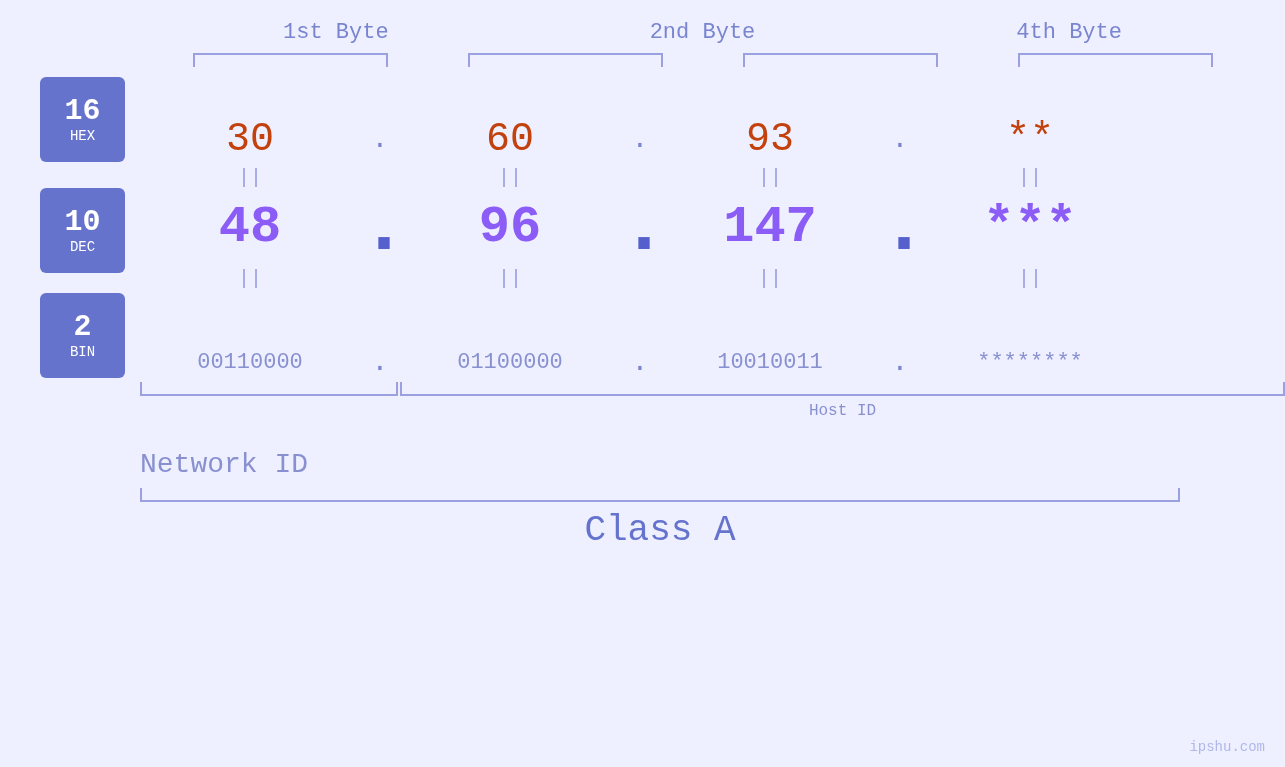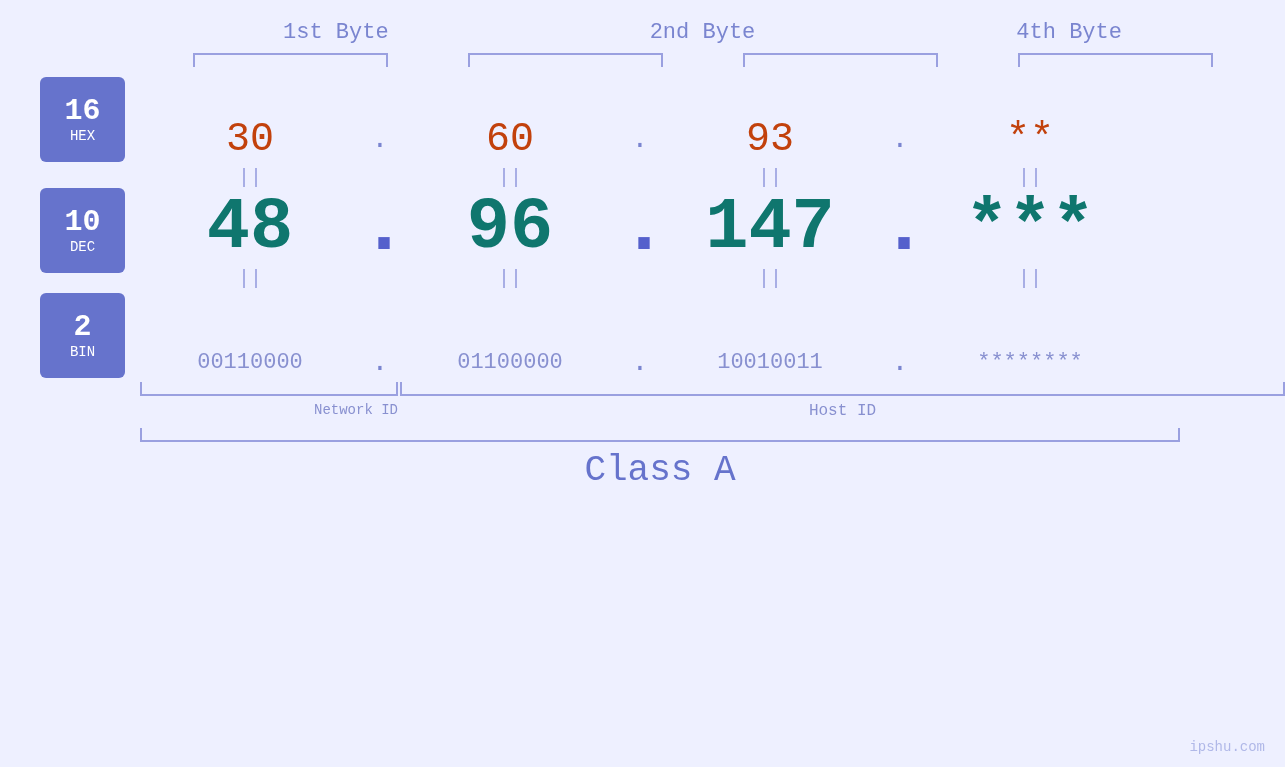--- a/index.html
+++ b/index.html
@@ -119,22 +119,22 @@
 
     
     .hex-val {
       color: #c2410c;
       font-size: 40px;
       font-family: 'Courier New', Courier, monospace;
     }
 
     
     .dec-val {
-      color: #0f766e;
-      font-size: 72px;
+      color: #8b5cf6;
+      font-size: 52px;
       font-weight: bold;
       font-family: 'Courier New', Courier, monospace;
     }
     .dec-dot {
       color: #5560cc;
       font-size: 80px;
       font-weight: bold;
     }
 
     
@@ -192,24 +192,25 @@
 
     .id-labels {
       display: flex;
       margin-left: 100px;
       width: 1145px;
       margin-top: 6px;
     }
 
     .net-id-label {
       width: 258px;
-      text-align: right;
+      text-align: left;
       color: #8890d0;
-      font-size: 14px;
-      font-family: 'Courier New', Courier, monospace;
+      font-size: 28px;
+      font-family: 'Courier New', Courier, monospace;
+      margin-top: 47px;
     }
 
     .host-id-label {
       flex: 1;
       text-align: center;
       color: #8890d0;
       font-size: 16px;
       font-family: 'Courier New', Courier, monospace;
       margin-left: 2px;
     }

